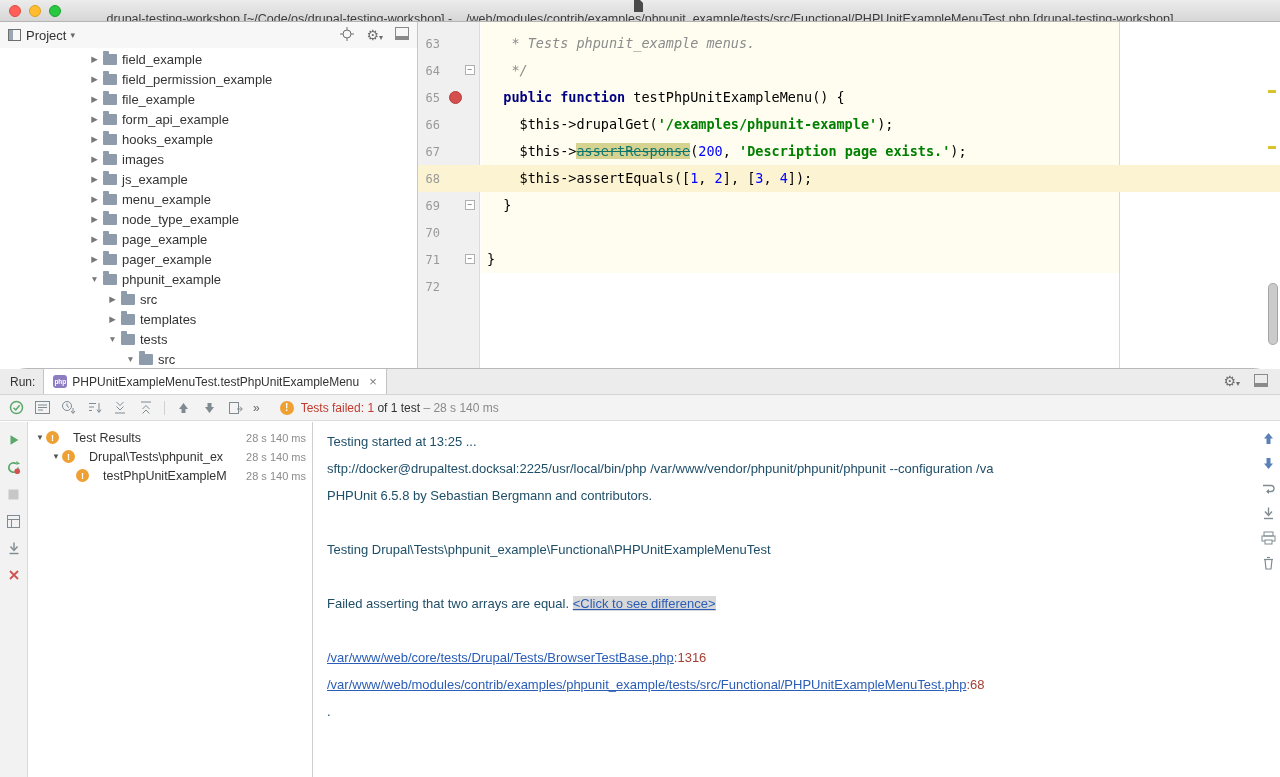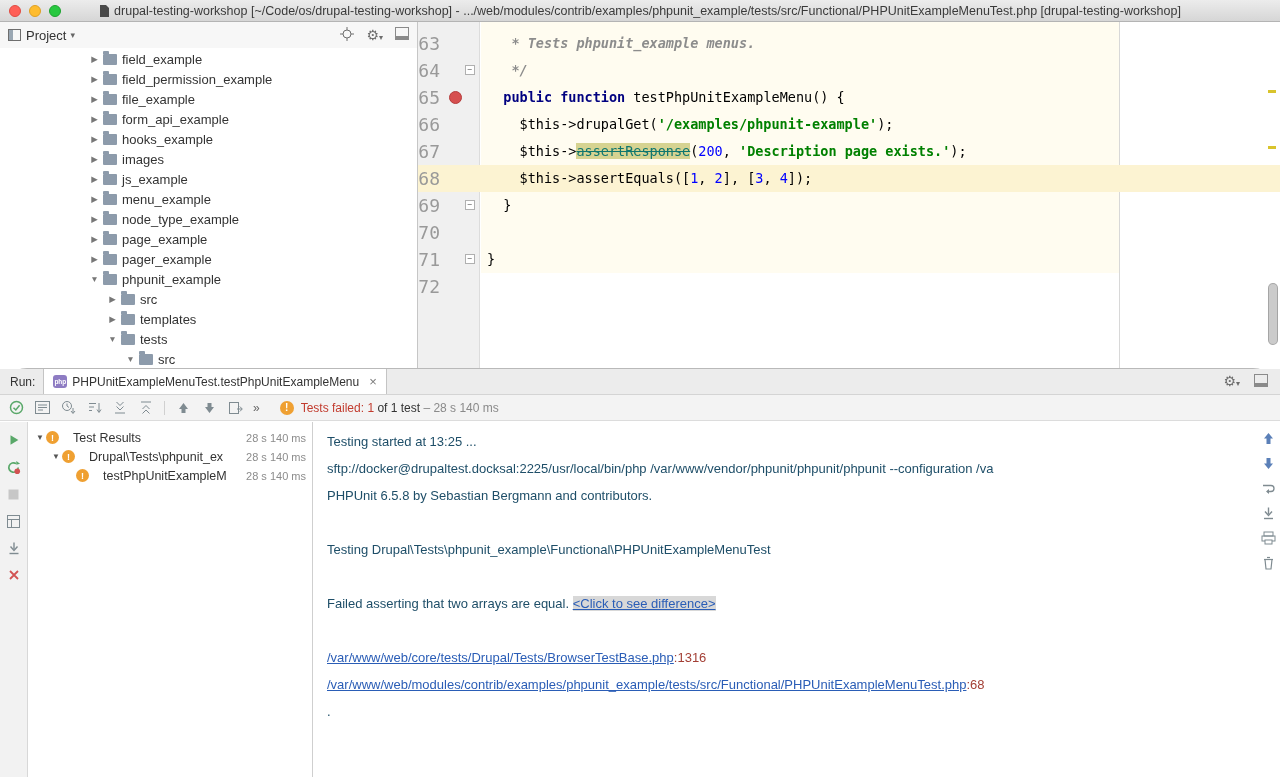--- a/index.html
+++ b/index.html
@@ -4,21 +4,21 @@
 <style>
   * { margin:0; padding:0; box-sizing:border-box; }
   html,body { width:1280px; height:777px; overflow:hidden; }
   body { font-family:"Liberation Sans", sans-serif; background:#fff; position:relative; }
 
   .app { position:absolute; inset:0; }
 
   
   .titlebar { position:absolute; top:0; left:0; width:1280px; height:22px;
     background:linear-gradient(#ececec,#d6d6d6); border-bottom:1px solid #b4b4b4;
-    display:flex; align-items:center; justify-content:center; font-size:12.5px; color:#3a3a3a; }
+    display:flex; align-items:center; justify-content:center; font-size:12.5px; color:#3a3a3a;flex-direction:column; }
   .traffic { position:absolute; left:9px; top:5px; display:flex; gap:8px; }
   .light { width:12px; height:12px; border-radius:50%; }
   .light.red { background:#ff5f57; border:0.5px solid #e04b42; }
   .light.yellow { background:#febc2e; border:0.5px solid #dfa023; }
   .light.green { background:#28c840; border:0.5px solid #1da32f; }
   .doc-icon { display:inline-flex; margin-right:5px; }
   .title-text { white-space:nowrap; overflow:hidden; text-overflow:ellipsis; max-width:1140px; }
 
   
   .main { position:absolute; top:22px; left:0; width:1280px; height:346px; display:flex; overflow:hidden; }
@@ -40,25 +40,25 @@
 
   
   .editor { flex:1; position:relative; background:#fff; overflow:hidden; }
   .gutter-bg { position:absolute; left:0; top:0; width:62px; height:100%; background:#f0f0f0; border-right:1px solid #dcdcdc; }
   .cream { position:absolute; left:63px; top:0; width:638px; height:251px; background:#fffcf0; }
   .margin-guide { position:absolute; left:701px; top:0; width:1px; height:100%; background:#d8d8d8; }
   .editor-lines { position:absolute; left:0; top:8px; right:0; font-family:"DejaVu Sans Mono", monospace; font-size:13.5px; }
   .eline { display:flex; height:27px; line-height:27px; }
   .eline.current { background:var(--current-line-bg); }
   .egutter { width:62px; flex:none; position:relative; text-align:right; padding-right:40px; }
-  .lnum { font-size:18px; color:#999; }
+  .lnum { font-size:12px; color:#999; }
   .bp { position:absolute; right:18px; top:7px; width:13px; height:13px; border-radius:50%; background:#d64f4f; border:1px solid #b53c3c; }
   .fold { position:absolute; right:5px; top:8px; width:10px; height:10px; border:1px solid #b0b0b0; background:#fff; color:#666; font:8px/8px "DejaVu Sans Mono",monospace; text-align:center; }
   .ecode { flex:1; white-space:pre; padding-left:7px; color:#000; }
-  .tok-comment { color:var(--comment-gray); font-style:italic;font-weight:bold; }
+  .tok-comment { color:var(--comment-gray); font-style:italic; }
   .tok-keyword { color:var(--keyword-blue); font-weight:bold; }
   .tok-string { color:var(--string-green); font-weight:bold; }
   .tok-number { color:var(--number-blue); }
   .tok-plain { color:#000; }
   .tok-deprecated { color:#0f766e; background:var(--deprecated-bg); text-decoration:line-through; }
   .scroll-thumb { position:absolute; right:2px; top:261px; width:10px; height:62px; border-radius:6px; background:rgba(140,140,140,.45); border:1px solid rgba(110,110,110,.4); }
   .stripe-tick { position:absolute; right:4px; width:8px; height:3px; background:#d9c42c; }
 
   
   .run-window { position:absolute; top:368px; left:0; width:1280px; height:409px; background:#fff; border-top:1px solid #b9b9b9;border-radius:27px; }

